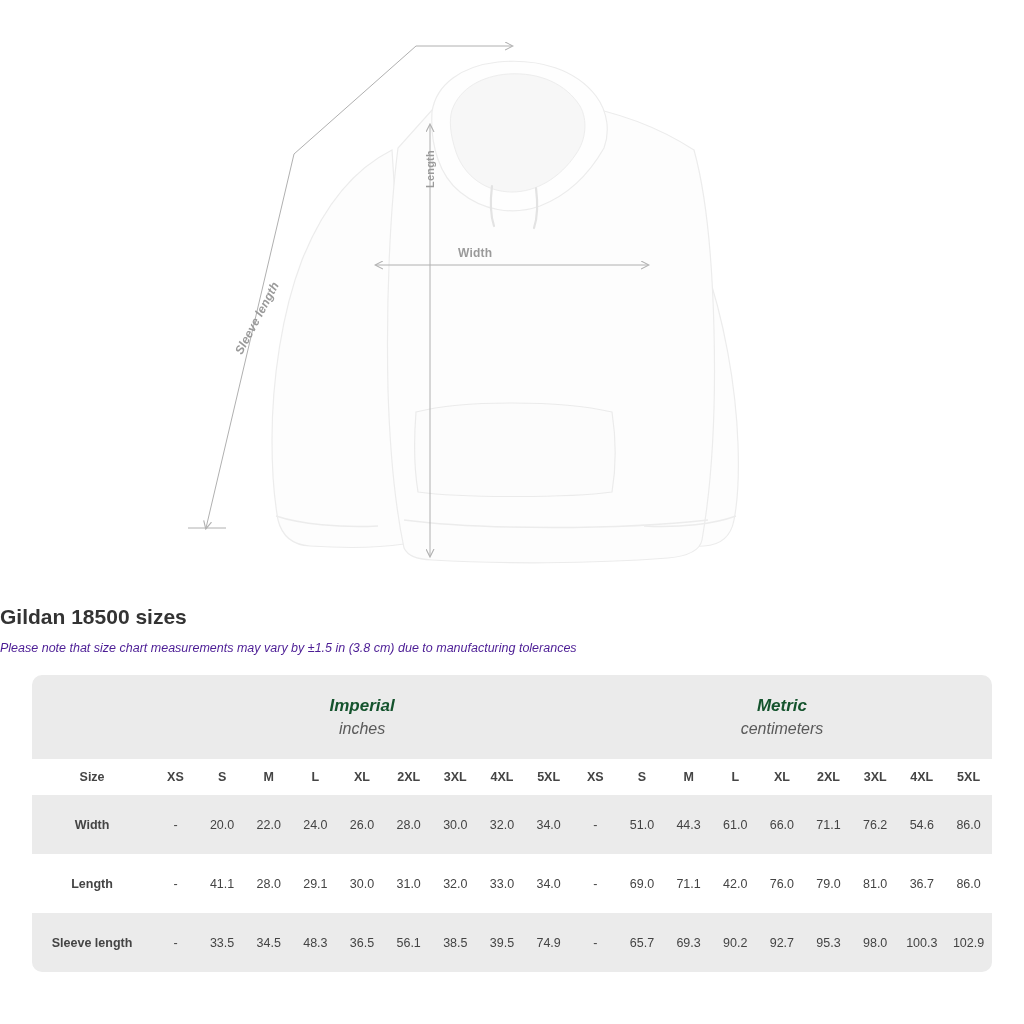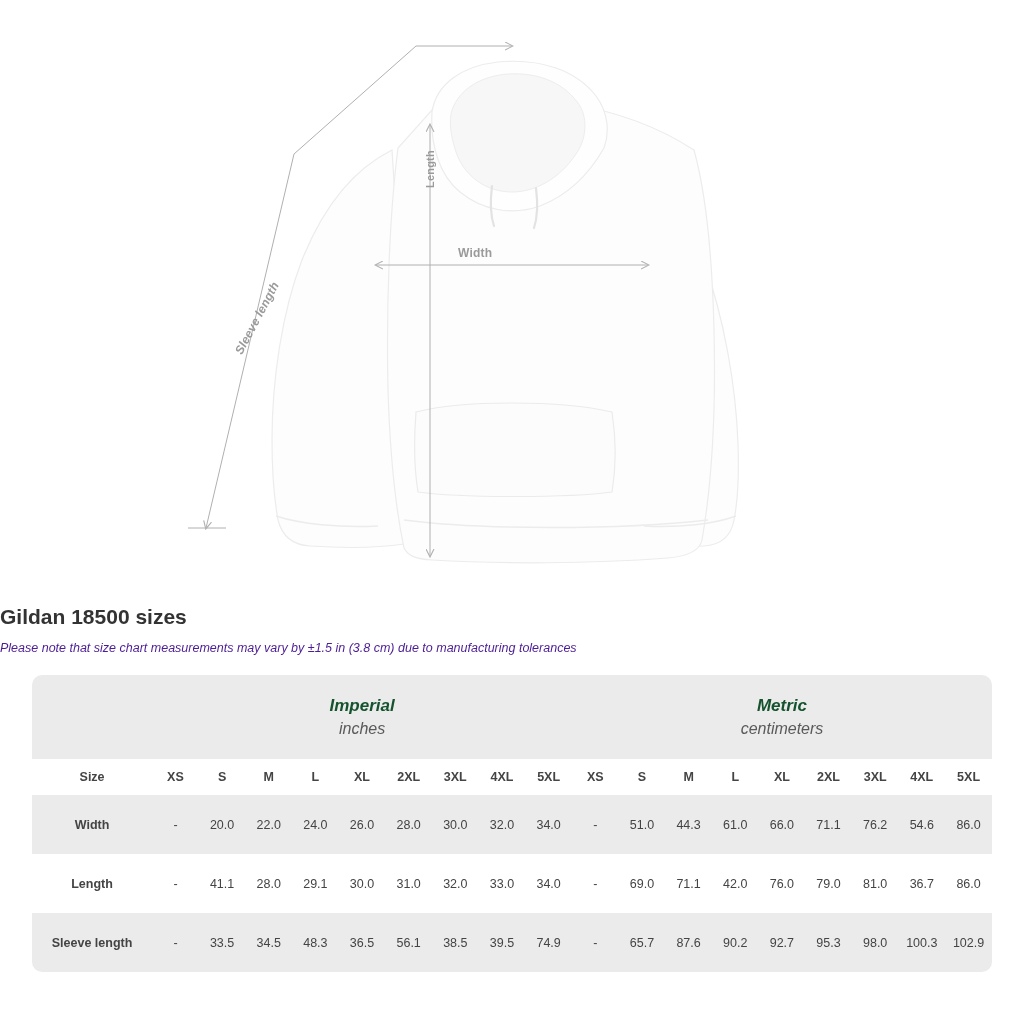--- a/index.html
+++ b/index.html
@@ -320,21 +320,21 @@
           <td>33.5</td>
           <td>34.5</td>
           <td>48.3</td>
           <td>36.5</td>
           <td>56.1</td>
           <td>38.5</td>
           <td>39.5</td>
           <td>74.9</td>
           <td>-</td>
           <td>65.7</td>
-          <td>87.6</td>
+          <td>69.3</td>
           <td>90.2</td>
           <td>92.7</td>
           <td>95.3</td>
           <td>98.0</td>
           <td>100.3</td>
           <td>102.9</td>
         </tr>
       </tbody>
   </table>
 </div>

